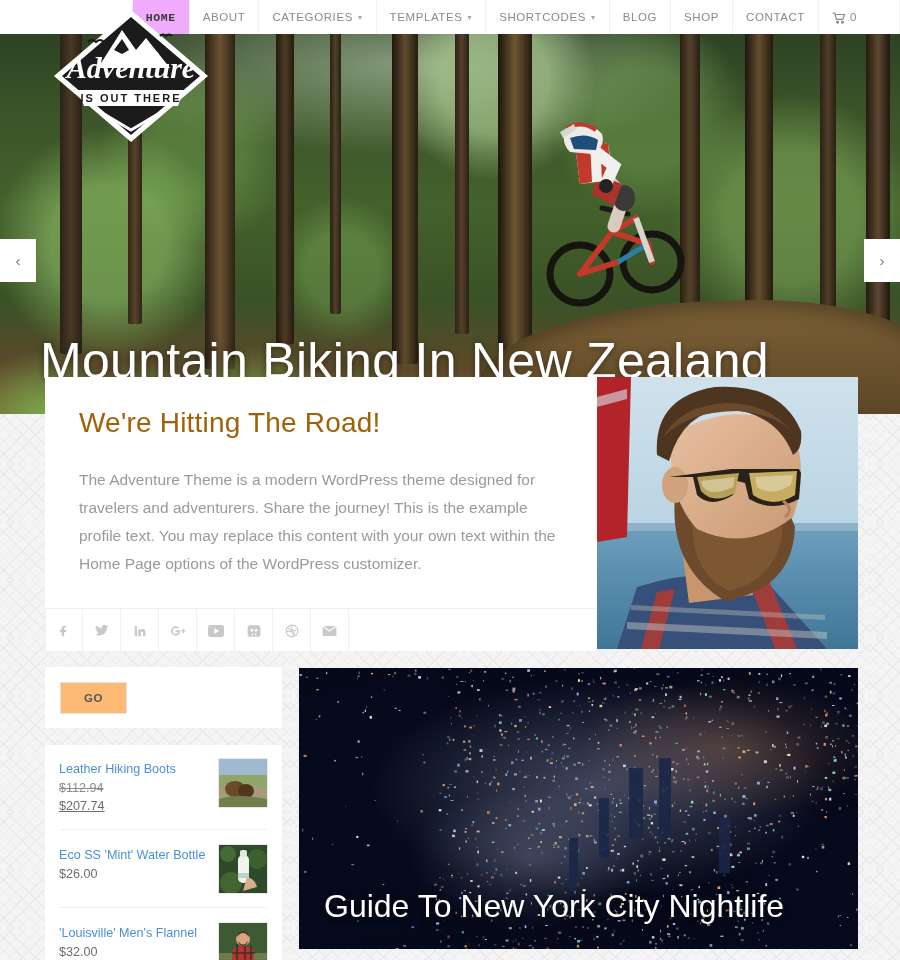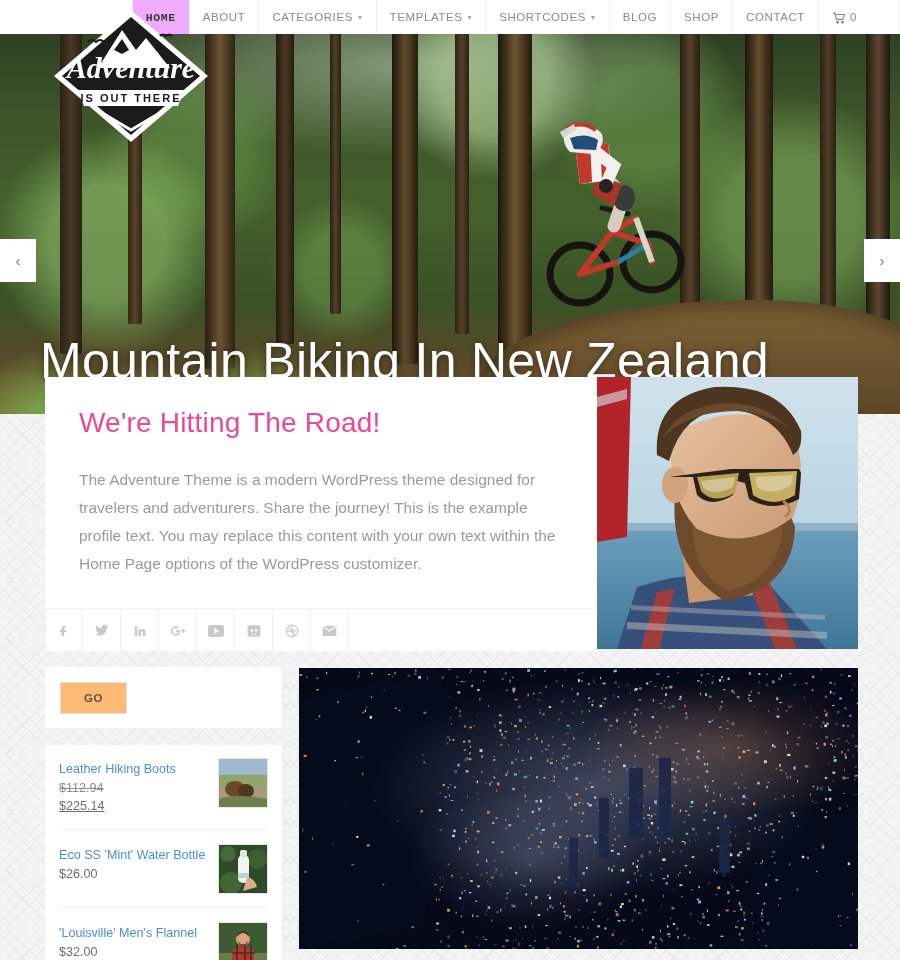--- a/index.html
+++ b/index.html
@@ -98,21 +98,21 @@
   .slide-arrow.left{ left:0; }
   .slide-arrow.right{ right:0; }
 
   
   .profile-card{
     position:absolute; left:45px; top:377px; width:552px; height:274px;
     background:#fff; z-index:20;
   }
   .profile-inner{ padding:30px 35px 0 34px; }
   .profile-title{
-    font-size:28px; font-weight:400; color:#ec4899; letter-spacing:.2px;
+    font-size:28px; font-weight:400; color:#a16207; letter-spacing:.2px;
     margin-bottom:27px;
   }
   .profile-text{
     font-size:15.5px; line-height:28px; color:#9a9a9a; font-weight:300;
   }
   .social-row{
     position:absolute; left:0; bottom:0; width:552px; height:43px;
     display:flex; border-top:1px solid #f0f0f0;
   }
   .social-btn{
@@ -423,21 +423,21 @@
       <path d="M186 124 Q198 132 188 140" stroke="#b4835e" stroke-width="3" fill="none"></path>
     </svg>
   </div>
 
   <div class="search-widget">
     <button class="search-go">GO</button>
   </div>
 
   <div class="products-widget" id="products-root">
       <div class="product">
-        <div class="p-text"><span class="p-name">Leather Hiking Boots</span> <span class="p-old">$112.94</span><span class="p-price sale">$225.14</span></div>
+        <div class="p-text"><span class="p-name">Leather Hiking Boots</span> <span class="p-old">$112.94</span><span class="p-price sale">$207.74</span></div>
         <div class="p-thumb"><svg width="48" height="48" viewBox="0 0 48 48">
             <rect width="48" height="48" fill="#8ea66a"></rect>
             <rect width="48" height="16" fill="#9fb9cf"></rect>
             <path d="M0 30 Q14 18 30 26 Q42 32 48 28 L48 48 L0 48Z" fill="#a89a7c"></path>
             <ellipse cx="16" cy="30" rx="10" ry="8" fill="#6b4a28"></ellipse>
             <ellipse cx="27" cy="32" rx="8" ry="7" fill="#51351c"></ellipse>
             <path d="M0 40 Q18 34 48 40 L48 48 L0 48Z" fill="#6e7f4c"></path>
           </svg></div>
       </div>
       <div class="product">
@@ -1608,15 +1608,16 @@
             <rect x="309.1" y="102.7" width="2.7" height="2.1" fill="#ffe9c8" opacity="0.43"></rect>
             <rect x="335.1" y="20.8" width="2.7" height="2.4" fill="#ffe9c8" opacity="0.59"></rect>
             <rect x="330" y="100" width="14" height="70" fill="#1b2747" opacity=".9"></rect>
             <rect x="300" y="130" width="10" height="60" fill="#1b2747" opacity=".9"></rect>
             <rect x="360" y="90" width="12" height="80" fill="#1b2747" opacity=".9"></rect>
             <rect x="420" y="150" width="11" height="55" fill="#1b2747" opacity=".9"></rect>
             <rect x="270" y="170" width="9" height="50" fill="#1b2747" opacity=".9"></rect>
           </g>
       </svg>
     </div>
+    <div class="feature-title">Guide To New York City Nightlife</div>
   </div>
 
 </div>
 
 </body></html>

